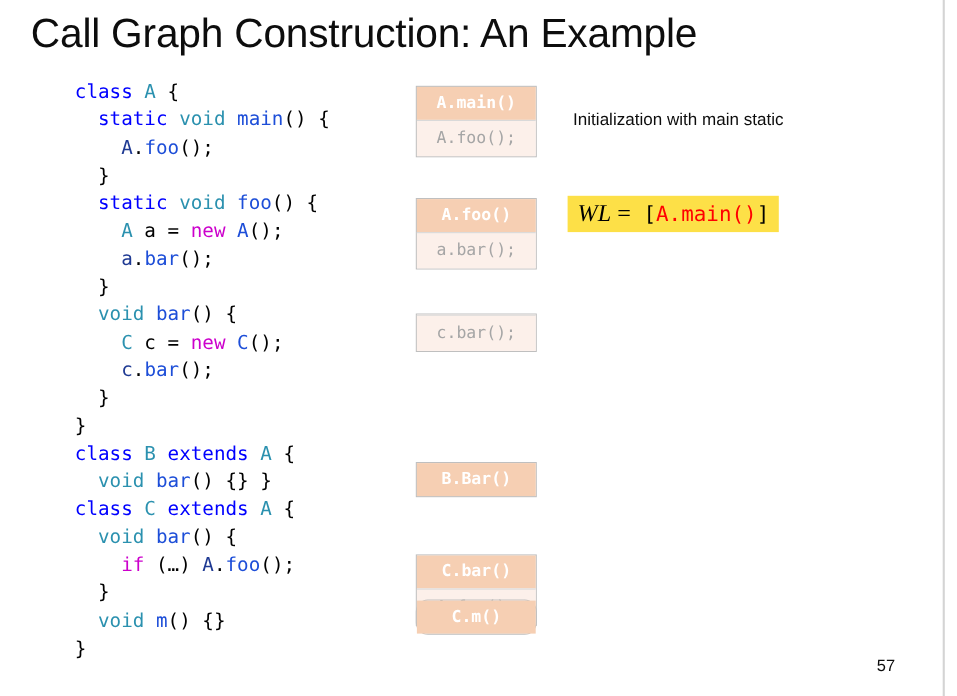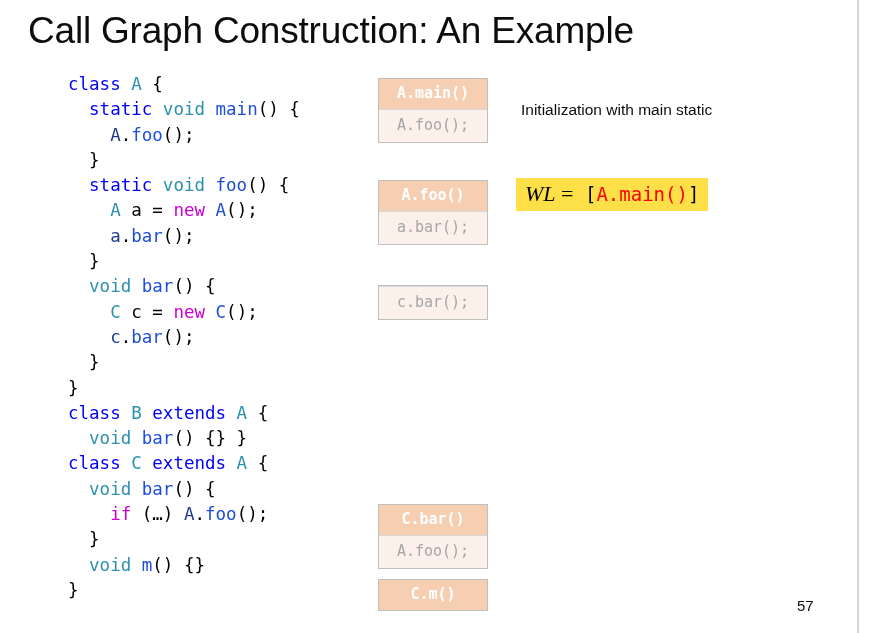--- a/index.html
+++ b/index.html
@@ -165,25 +165,28 @@
       <div class="node-head">A.main()</div>
       <div class="node-body">A.foo();</div>
     </div>
     <div class="node-box" style="left: 378px; top: 180px;">
       <div class="node-head">A.foo()</div>
       <div class="node-body">a.bar();</div>
     </div>
     <div class="node-box" style="left: 378px; top: 285px;">
       <div class="node-body">c.bar();</div>
     </div>
+    <div class="node-box" style="left: 378px; top: 420px;">
+      <div class="node-head">B.Bar()</div>
+    </div>
     <div class="node-box" style="left: 378px; top: 478px; margin-top: 26px;">
       <div class="node-head">C.bar()</div>
       <div class="node-body">A.foo();</div>
     </div>
-    <div class="node-box" style="left: 378px; top: 579px;">
+    <div class="node-box" style="left: 378px; top: 545px; border-radius: 11px;">
       <div class="node-head">C.m()</div>
     </div>
   </div>
 
 <div class="caption">Initialization with main static</div>
 
 <div class="wl-box">
   <span class="wl-var">WL</span><span class="wl-eq">&nbsp;</span><span class="wl-eq">=</span><span class="wl-brk">&nbsp;</span><span class="wl-brk">[</span><span class="wl-item">A.main()</span><span class="wl-brk">]</span>
 </div>
 

